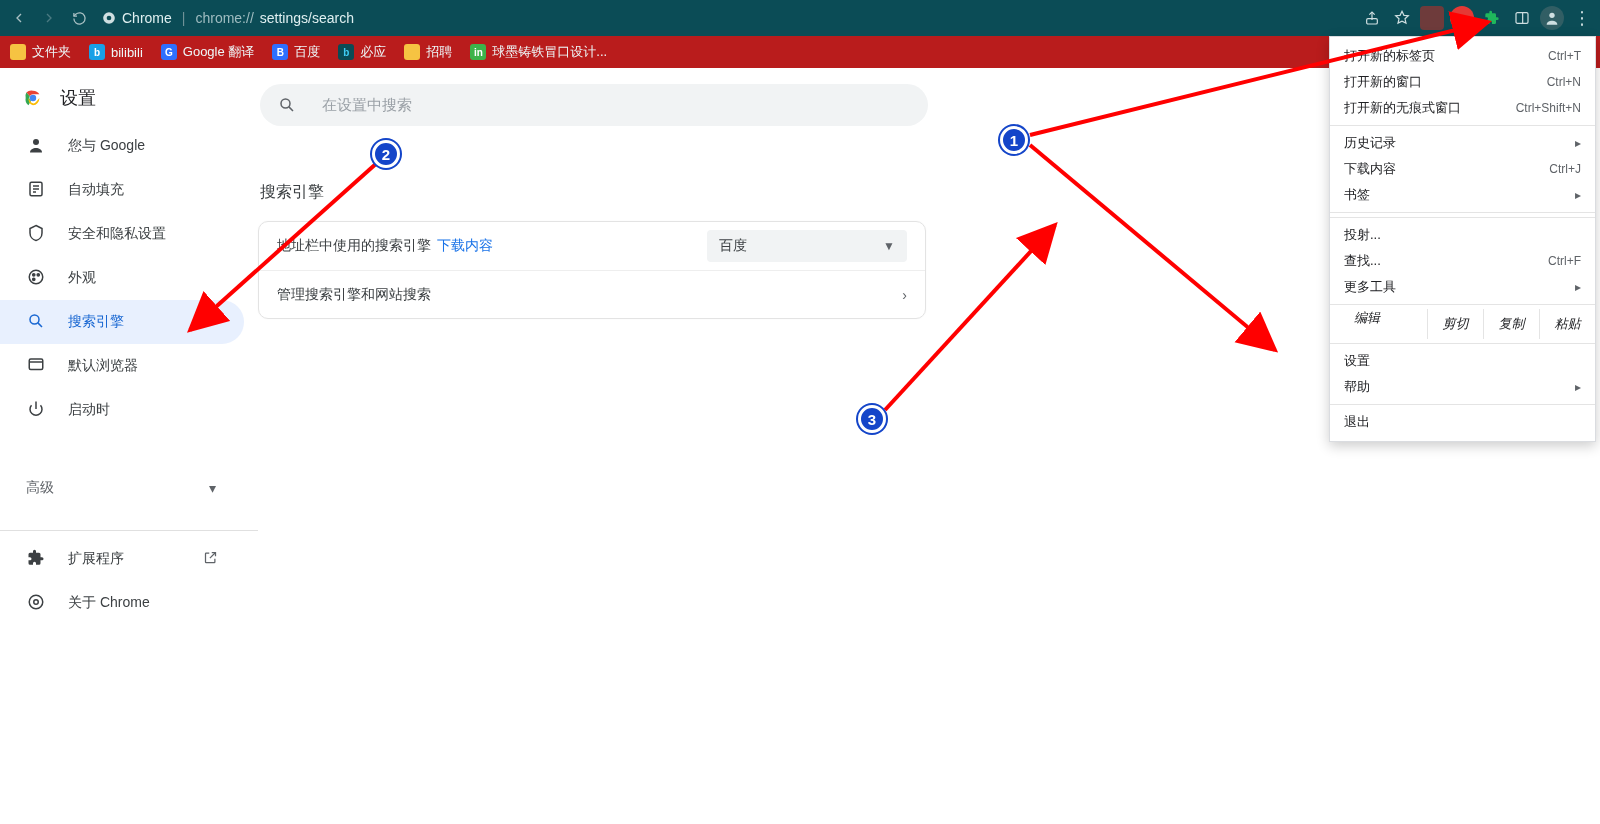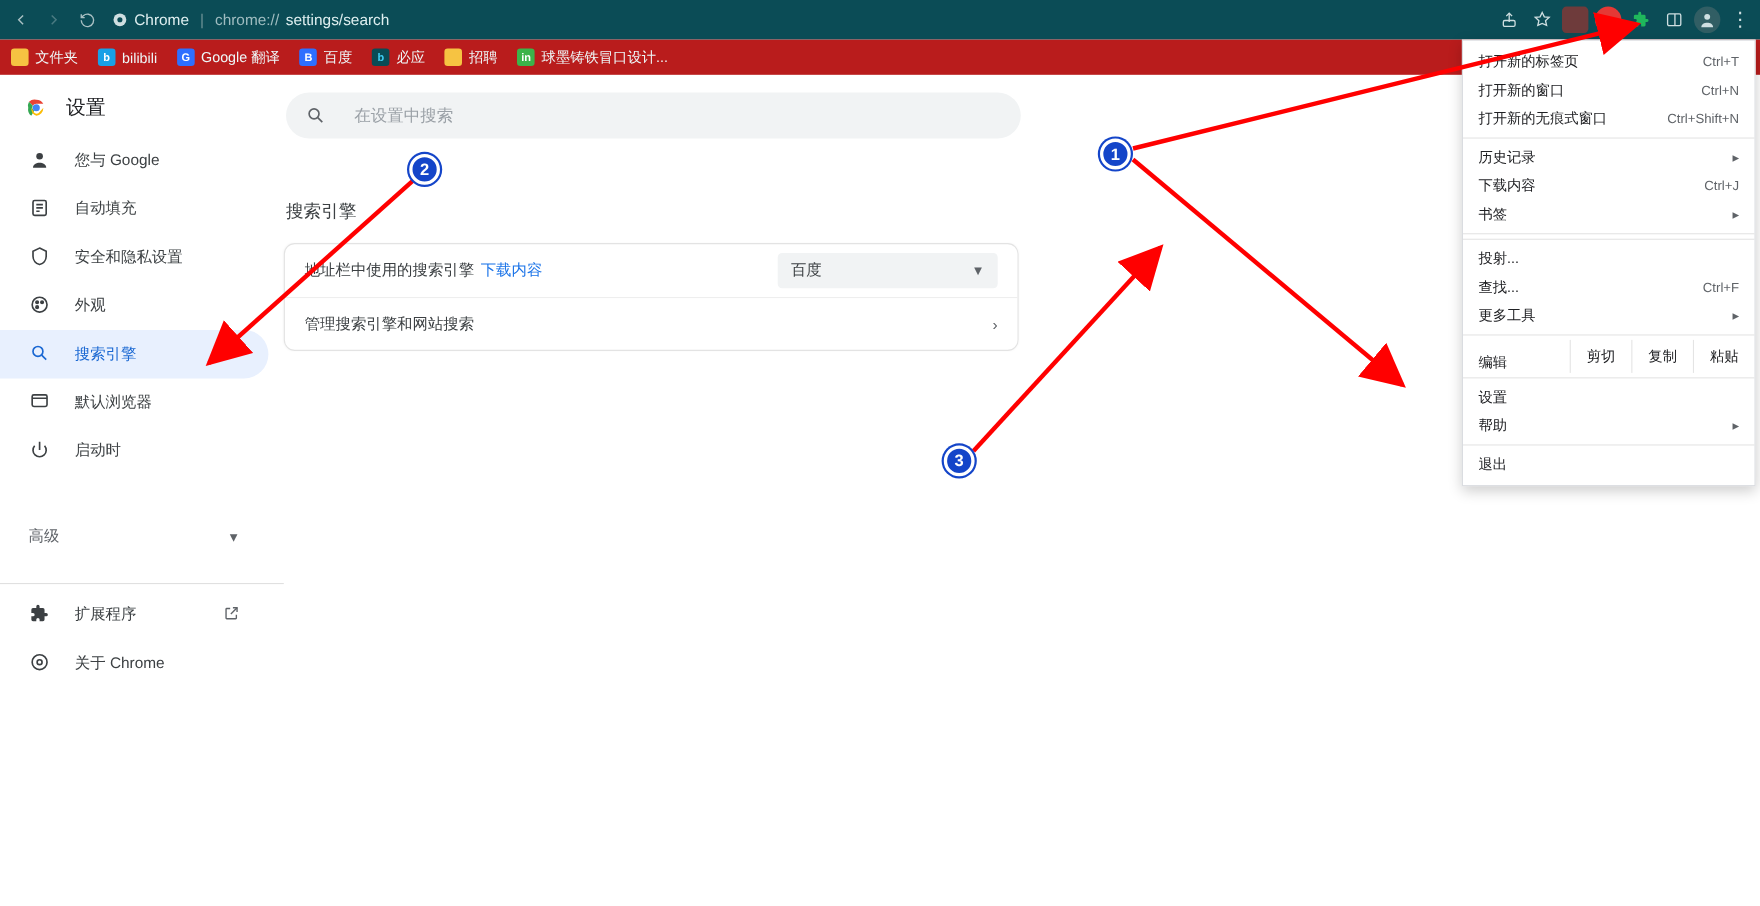--- a/index.html
+++ b/index.html
@@ -59,21 +59,21 @@
 .chrome-menu { position:absolute; top:36px; right:4px; width:267px; background:#fff; border:1px solid #dadce0; box-shadow:0 4px 12px rgba(0,0,0,.2); font-size:13px; color:#202124; padding:6px 0; z-index:10; }
 .chrome-menu .mi { height:26px; display:flex; align-items:center; padding:0 14px; justify-content:space-between; }
 .chrome-menu .mi .sc { color:#5f6368; font-size:12px; }
 .chrome-menu .mi .sub { color:#5f6368; font-size:12px; }
 .chrome-menu .msep { height:1px; background:#e4e4e4; margin:4px 0; }
 .chrome-menu .zoom-row { height:30px; display:flex; align-items:center; padding:0 10px 0 14px; gap:6px; }
 .chrome-menu .zoom-row .zlabel { flex:1; }
 .chrome-menu .zoom-row .zb { width:28px; height:22px; border:1px solid #e0e0e0; display:flex; align-items:center; justify-content:center; color:#5f6368; }
 .chrome-menu .zoom-row .zv { width:48px; text-align:center; }
 .chrome-menu .zoom-row .fs { width:28px; height:22px; border:1px solid #e0e0e0; display:flex; align-items:center; justify-content:center; }
-.chrome-menu .edit-row { height:30px; display:flex; align-items:flex-end; padding:0 0 0 14px; }
+.chrome-menu .edit-row { height:30px; display:flex; align-items:flex-start; padding:0 0 0 24px;font-style:italic; }
 .chrome-menu .edit-row .elabel { flex:1; }
 .chrome-menu .edit-row .eb { width:56px; text-align:center; border-left:1px solid #e4e4e4; height:100%; line-height:30px; }
 
 
 .badge { position:absolute; width:28px; height:28px; border-radius:50%; background:#1445c9; border:3px solid #fff; box-shadow:0 0 0 2px #1445c9; color:#fff; font-weight:bold; display:flex; align-items:center; justify-content:center; font-size:15px; z-index:20; }
 .anno { position:absolute; top:0; left:0; z-index:15; pointer-events:none; }
 </style>
 </head>
 <body>
 

